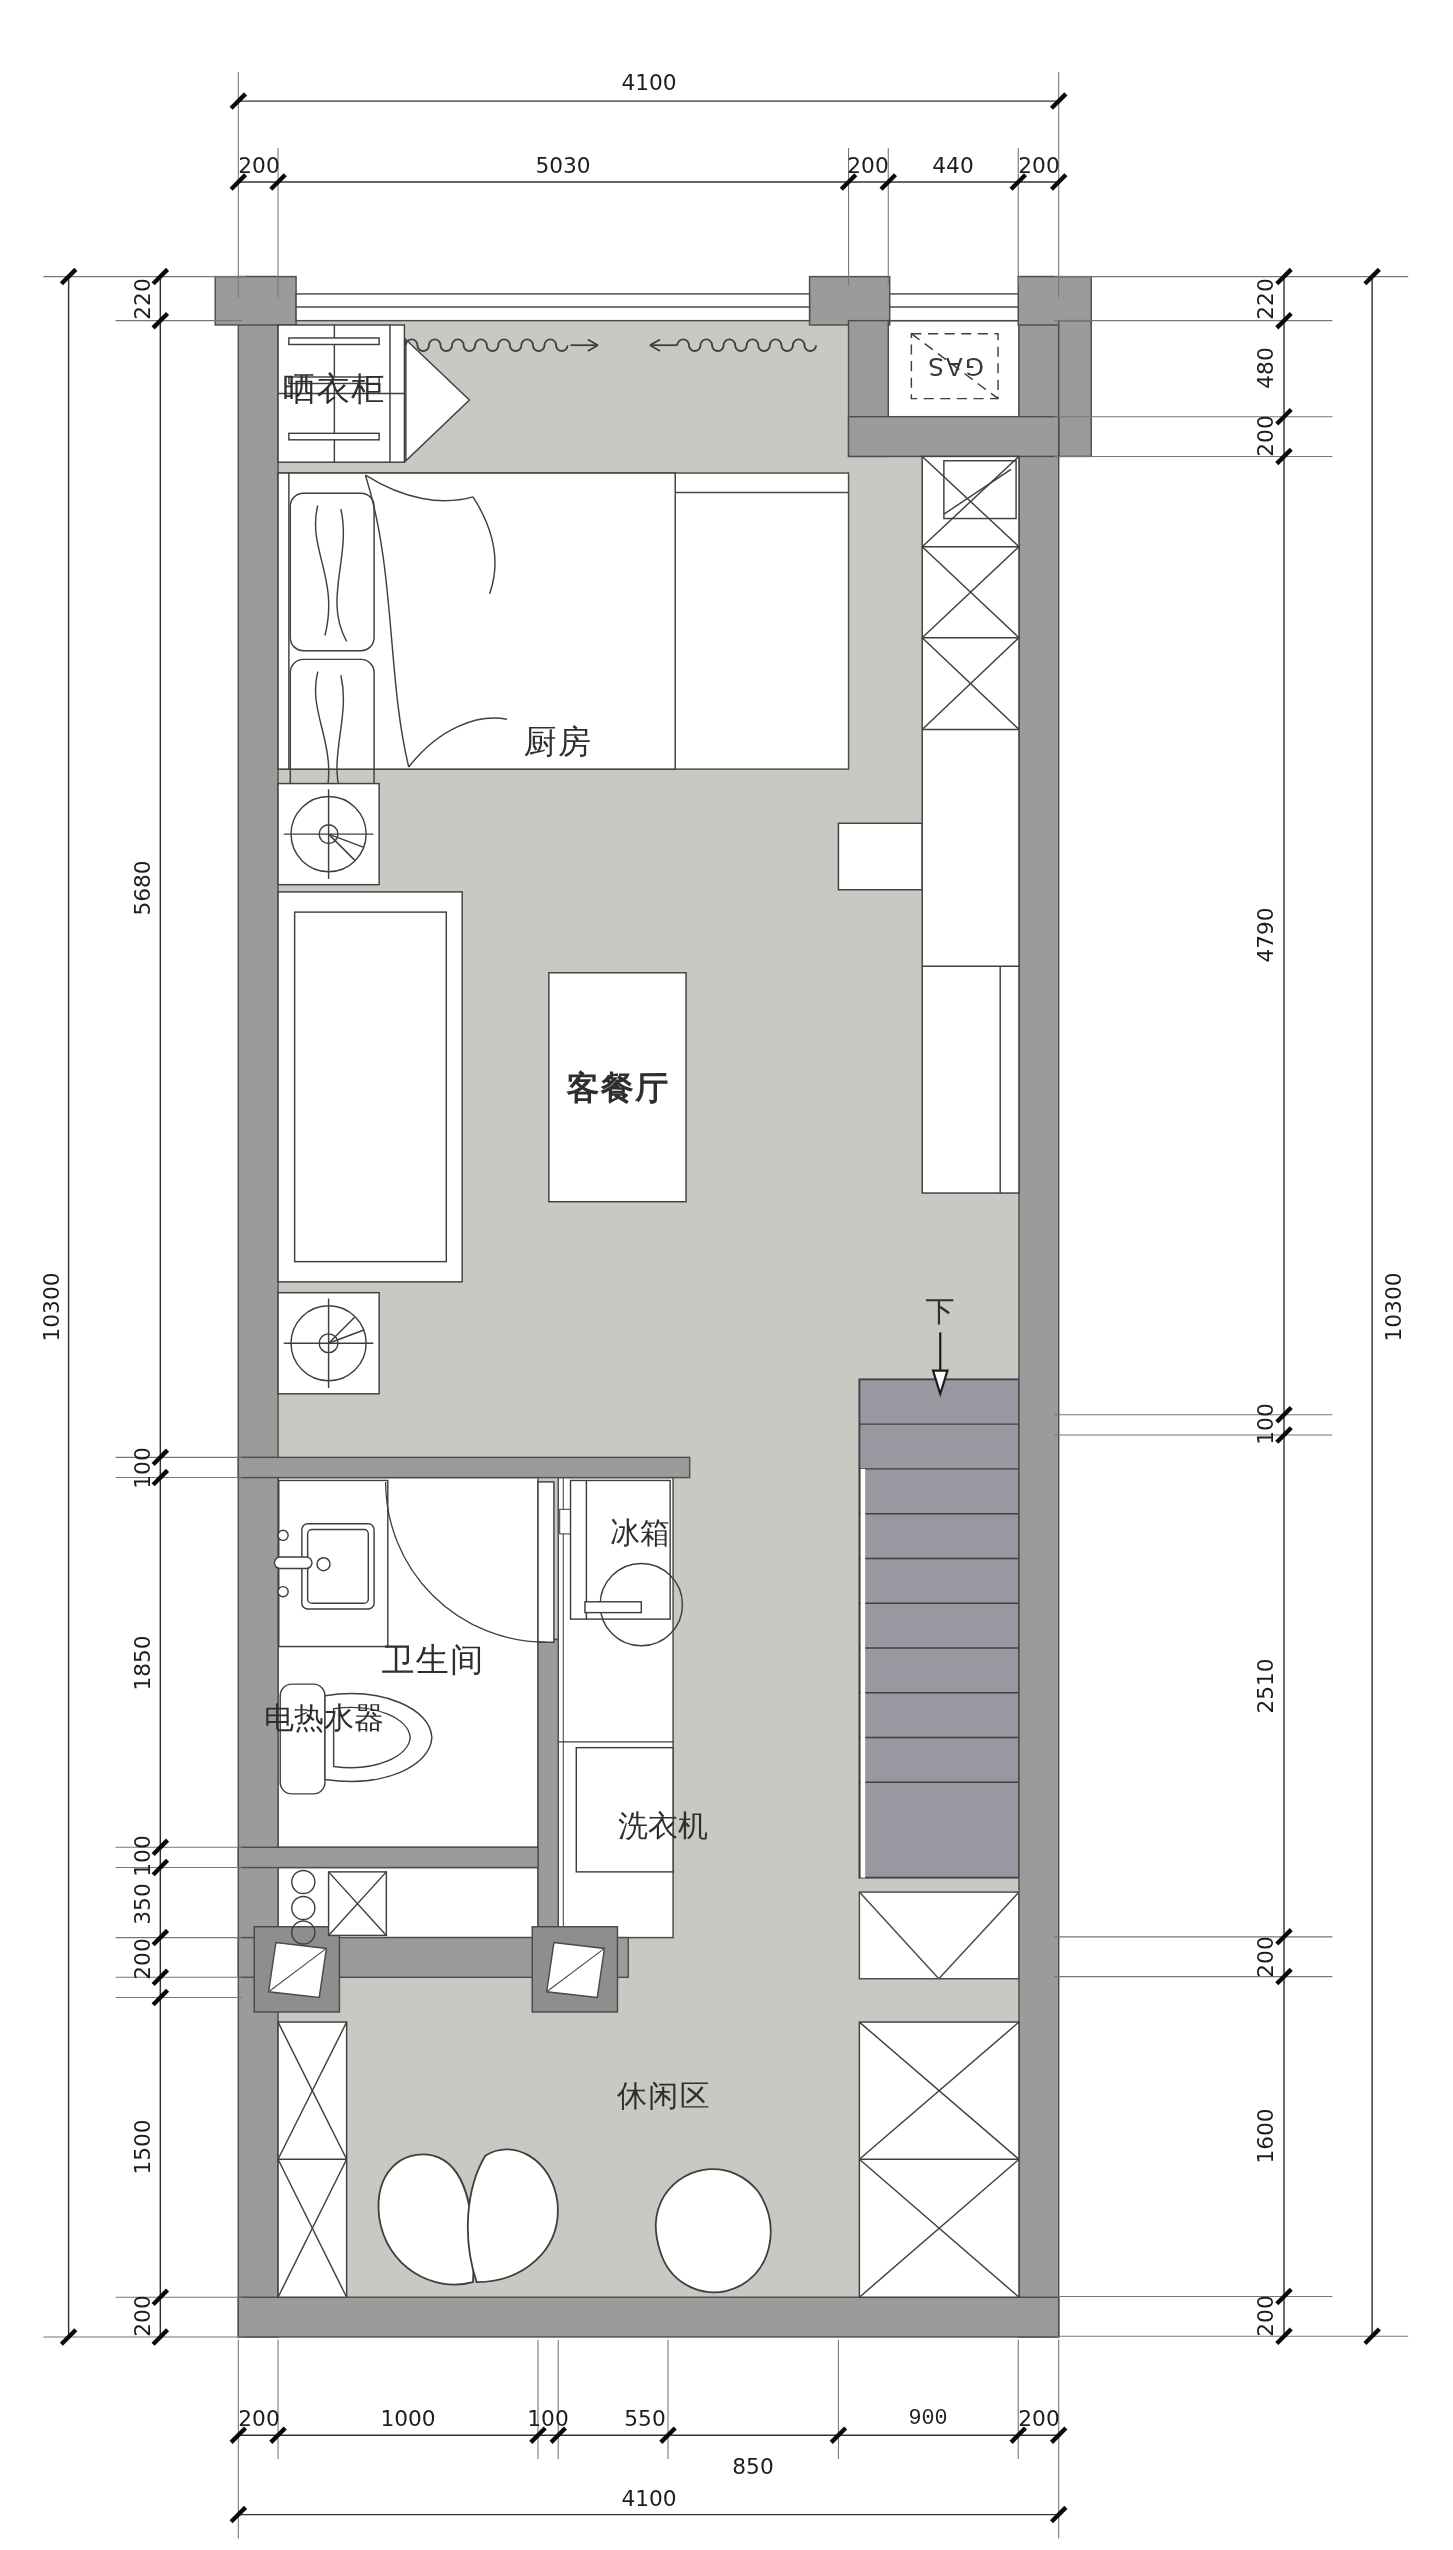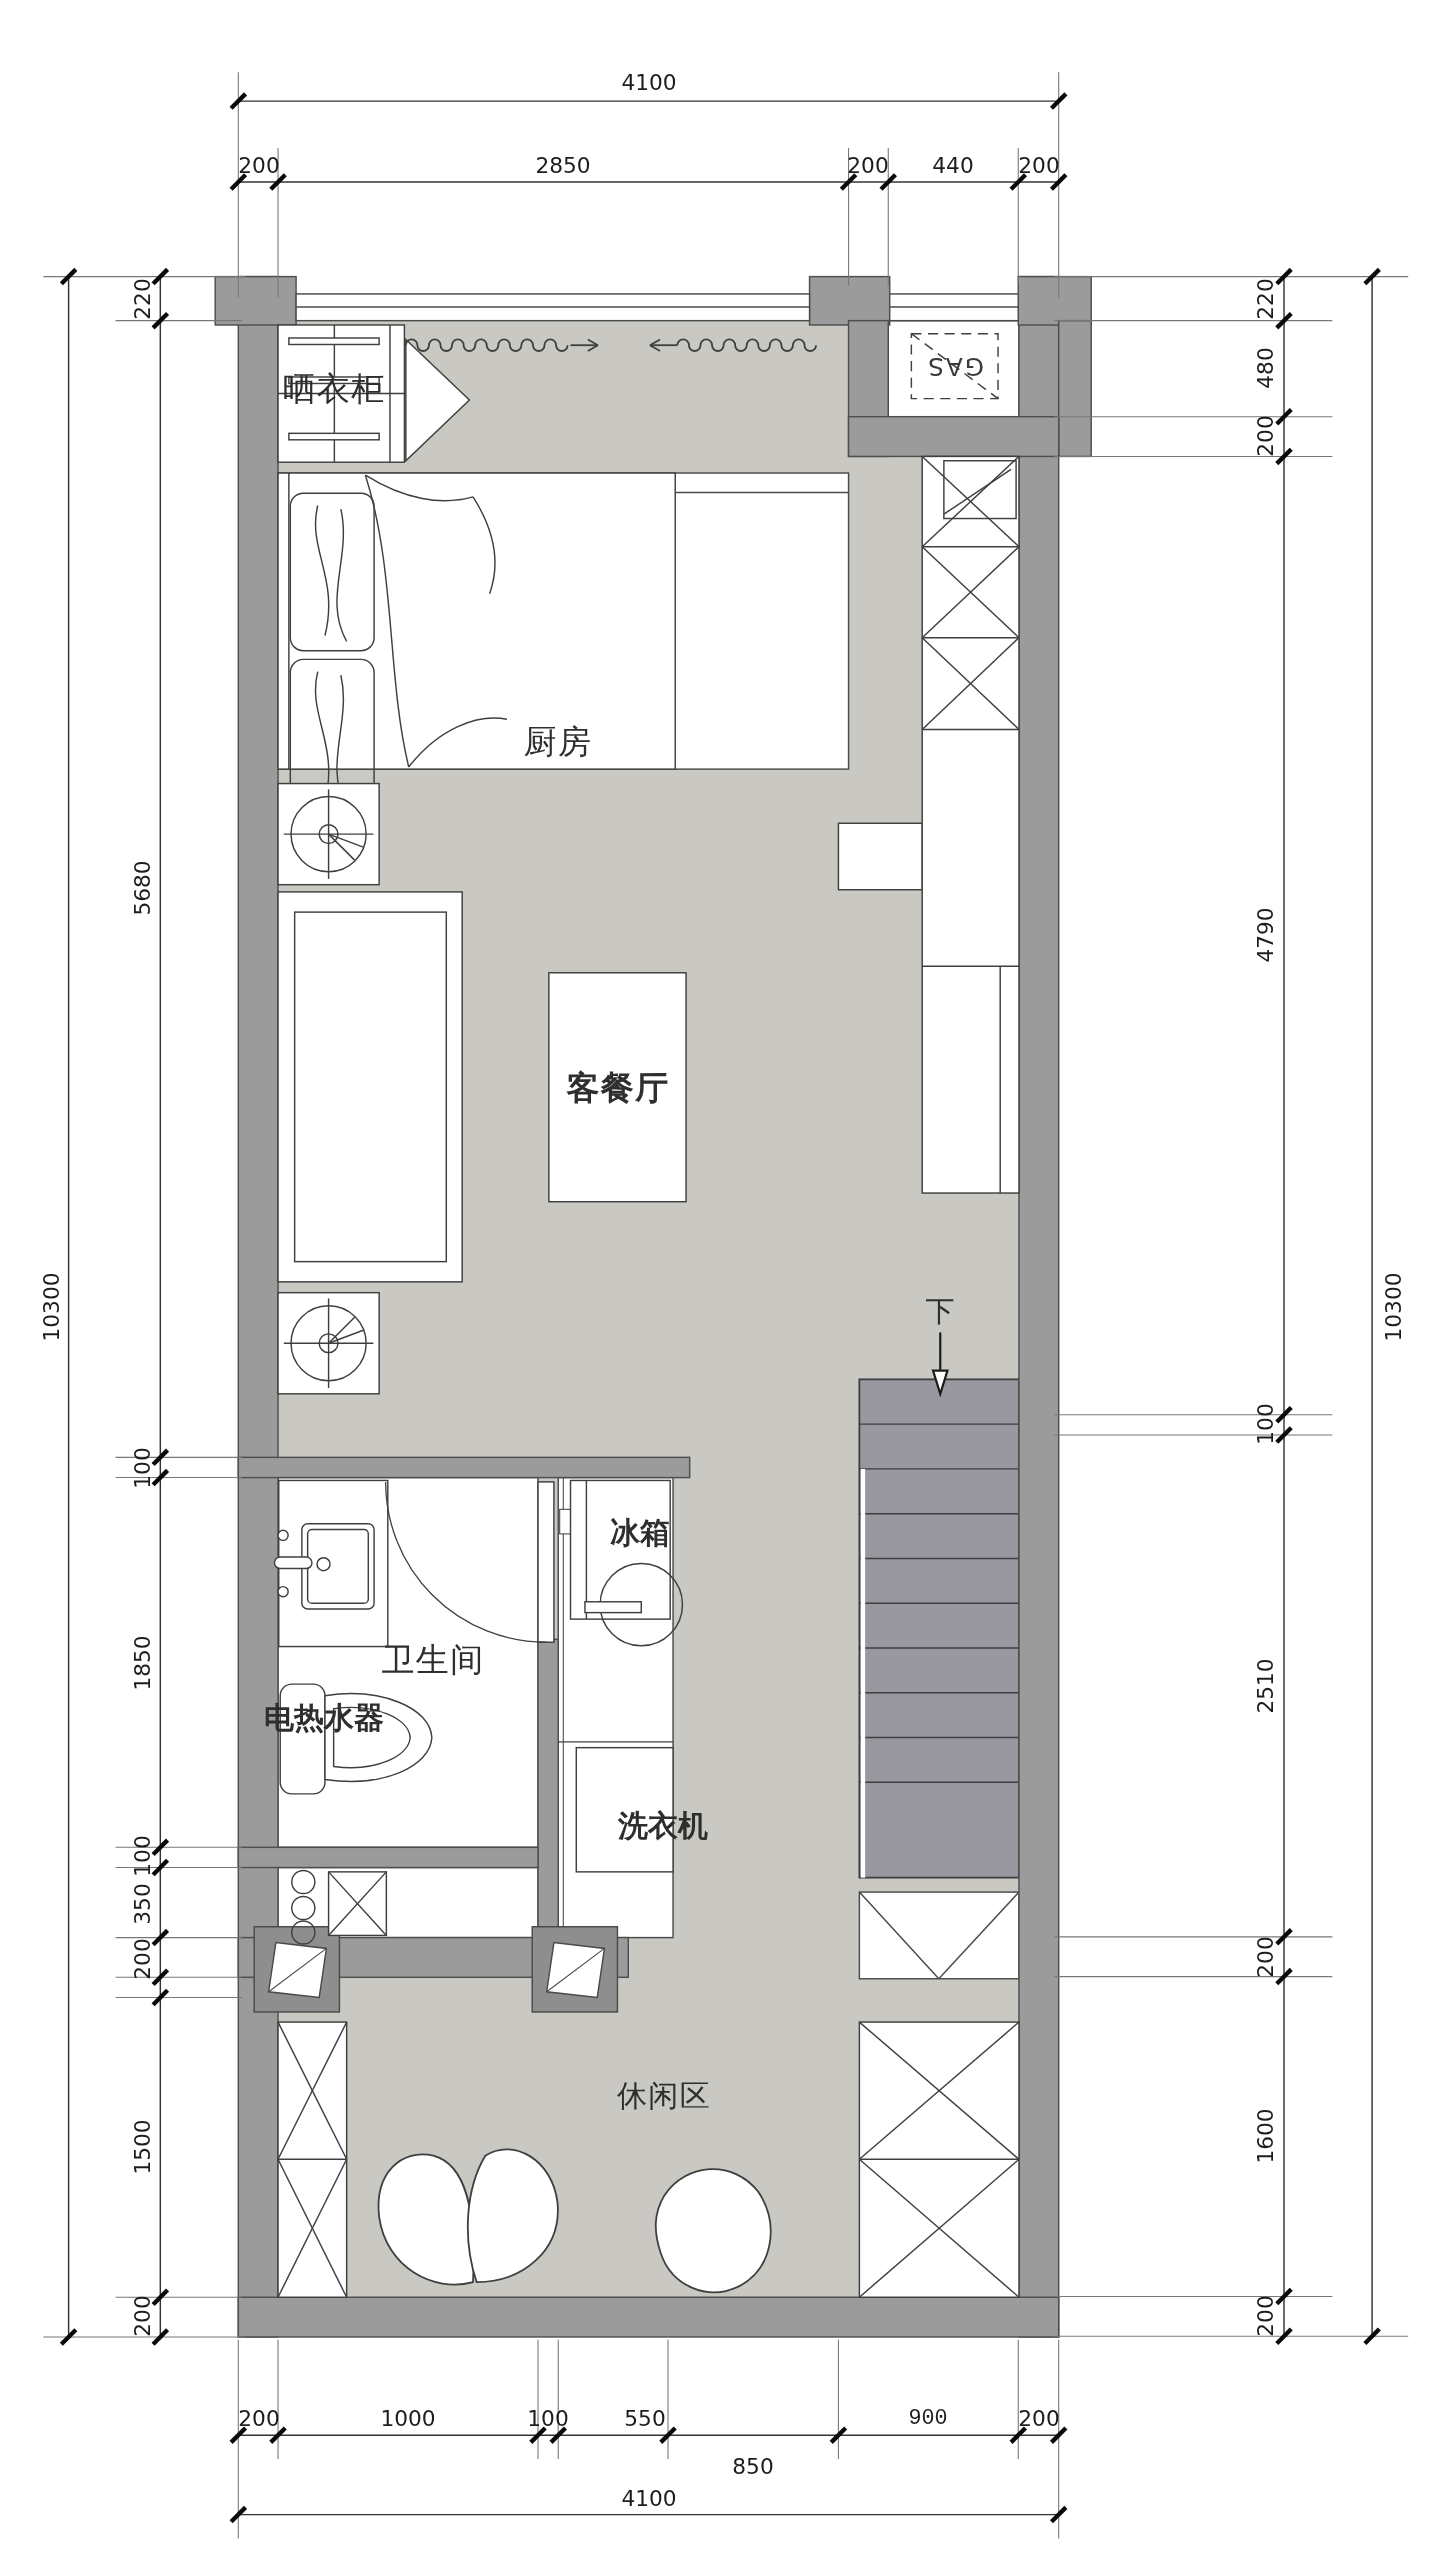--- a/index.html
+++ b/index.html
@@ -2,21 +2,21 @@
 <html style="font-size:11.6px"><head>
 <meta charset="utf-8">
 <style>
   html,body{margin:0;padding:0;background:#ffffff;}
   .canvas{position:relative;width:1453px;height:2550px;background:#fff;overflow:hidden;
           font-family:"DejaVu Sans","Liberation Sans",sans-serif;}
   svg{position:absolute;left:0;top:0;}
   .lbl{position:absolute;transform:translate(-50%,-50%);color:#2e2e2e;white-space:nowrap;
        font-family:"DejaVu Sans","Liberation Sans",sans-serif;font-weight:400;}
   .room{font-size:33px;letter-spacing:1.4px;}
-  .small{font-size:30px;font-weight:bold;}
+  .small{font-size:30px;}
   .dim{font-size:21.7px;color:#1d1d1d;}
   .vdim{transform:translate(-50%,-50%) rotate(-90deg);}
   .flip{transform:translate(-50%,-50%) rotate(180deg);font-size:24.6px;color:#3a3a3a;letter-spacing:2.2px;}
 </style>
 </head>
 <body>
 
 <div class="canvas">
 
 <svg width="1453" height="2550" viewBox="0 0 2012 3531">
@@ -359,21 +359,21 @@
 <div class="lbl room" style="left:433px;top:1660px;">卫生间</div>
 <div class="lbl small" style="left:324px;top:1718px;">电热水器</div>
 <div class="lbl small" style="left:640px;top:1533px;">冰箱</div>
 <div class="lbl small" style="left:663px;top:1826px;">洗衣机</div>
 <div class="lbl room" style="left:664px;top:2096px;font-size:30px;">休闲区</div>
 <div class="lbl" style="left:940px;top:1312px;font-size:29px;">下</div>
 <div class="lbl flip" style="left:955px;top:366px;">GAS</div>
 
 <div class="lbl dim" style="left:649px;top:82px;">4100</div>
 <div class="lbl dim" style="left:259px;top:165px;">200</div>
-<div class="lbl dim" style="left:563px;top:165px;">2850</div>
+<div class="lbl dim" style="left:563px;top:165px;">5030</div>
 <div class="lbl dim" style="left:868px;top:165px;">200</div>
 <div class="lbl dim" style="left:953px;top:165px;">440</div>
 <div class="lbl dim" style="left:1039px;top:165px;">200</div>
 
 <div class="lbl dim" style="left:259px;top:2418px;">200</div>
 <div class="lbl dim" style="left:408px;top:2418px;">1000</div>
 <div class="lbl dim" style="left:548px;top:2418px;">100</div>
 <div class="lbl dim" style="left:645px;top:2418px;">550</div>
 <div class="lbl dim" style="left:753px;top:2418px;margin-top:48px;">850</div>
 <div class="lbl dim" style="left:928px;top:2418px;font-family:Liberation Mono, monospace;">900</div>

